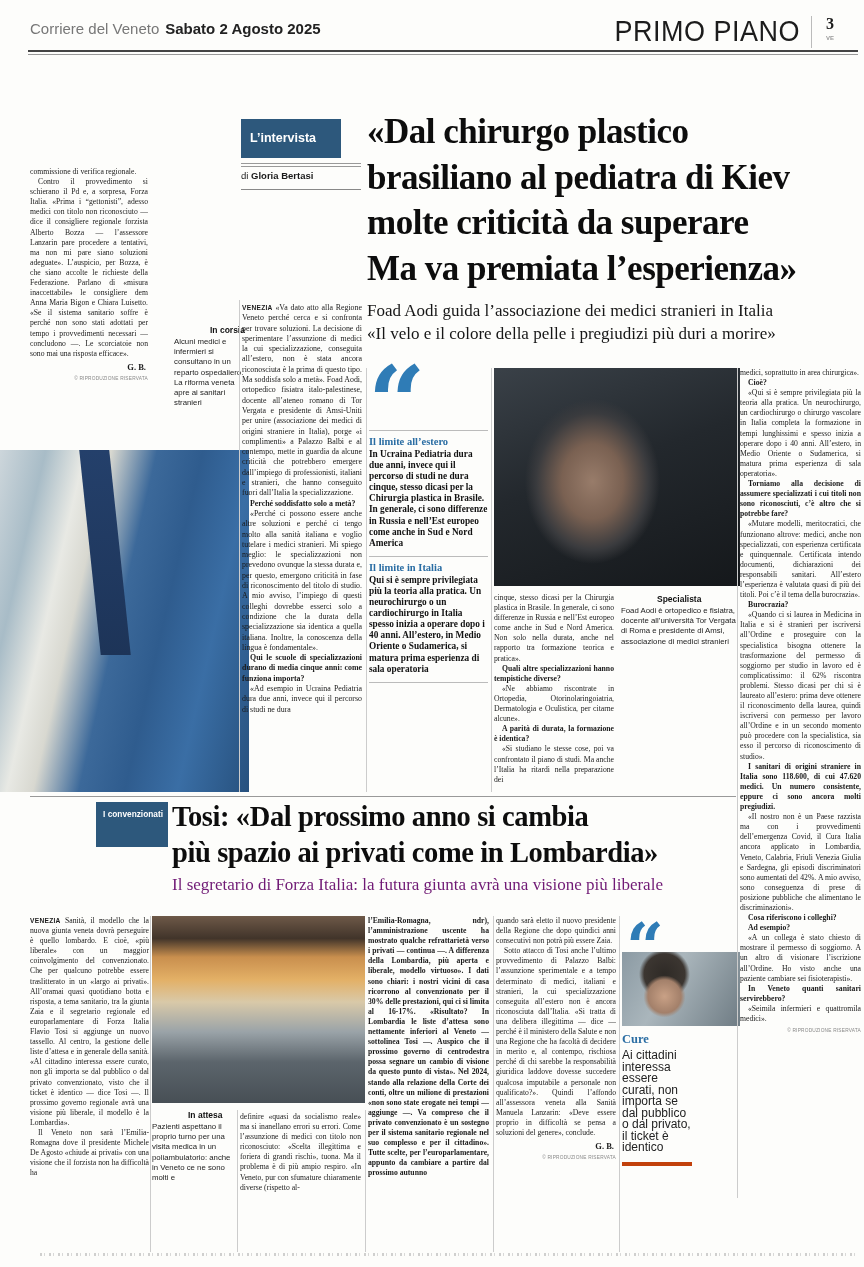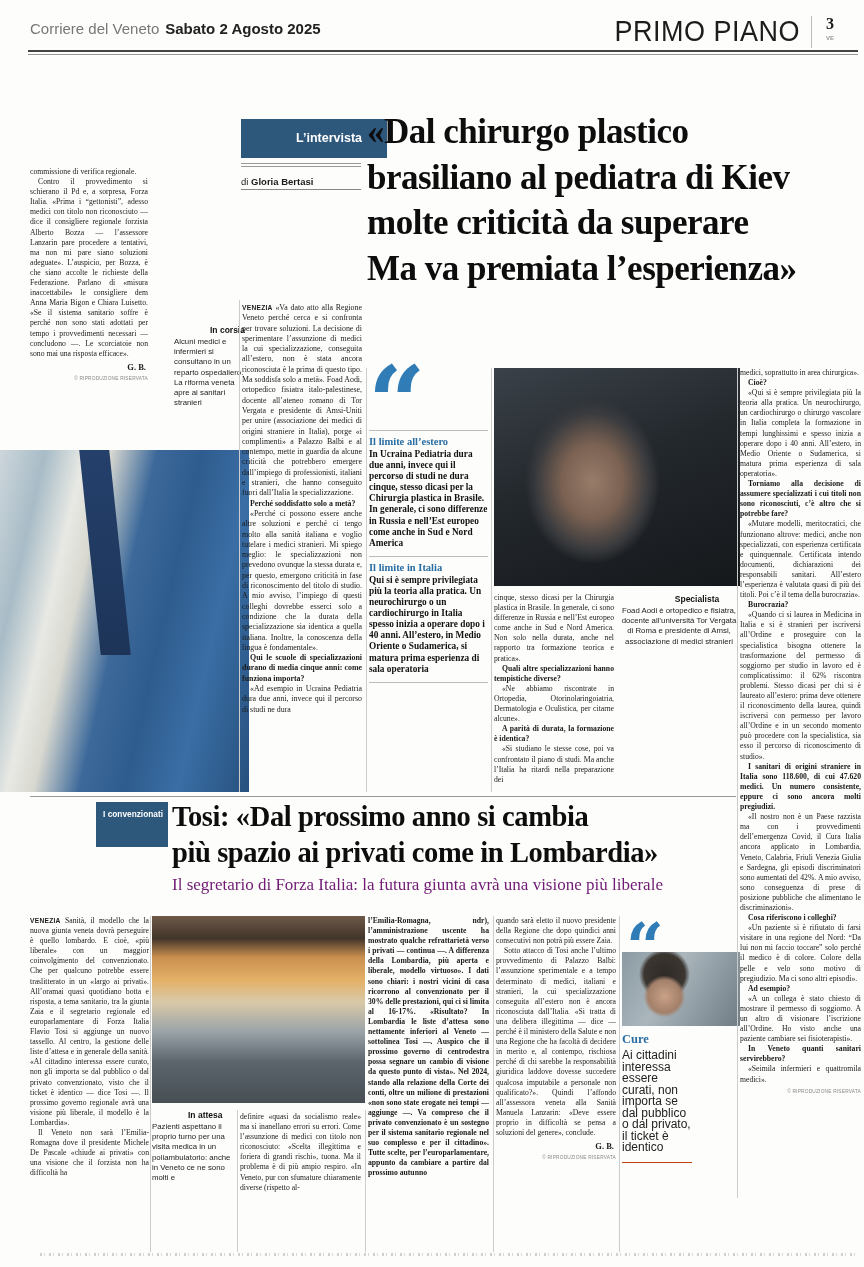--- a/index.html
+++ b/index.html
@@ -23,24 +23,24 @@
   .tight{font-size:7.7px;line-height:10.1px;}
   .blk{margin:0;}
   .blk.pi{text-indent:8px;}
   .blk.q{font-weight:bold;text-indent:8px;}
   .dateline{font-family:"Liberation Sans",sans-serif;font-weight:bold;font-size:6.6px;
             letter-spacing:.3px;text-transform:uppercase;}
   .sig{font-weight:bold;font-size:8.5px;text-align:right;margin:3px 2px 0 0;}
   .copyline{font-size:4.8px;color:#888;text-align:right;letter-spacing:.2px;margin:2px 0 0 0;
             font-family:"Liberation Sans",sans-serif;}
   
-  .kicker{left:241px;top:119px;width:100px;height:39px;background:var(--boxblue);padding-left:46px;}
+  .kicker{left:241px;top:119px;width:100px;height:39px;background:var(--boxblue);}
   .kicker span{display:block;color:#fff;font-family:"Liberation Sans",sans-serif;font-weight:bold;
                font-size:12.5px;line-height:38px;padding-left:9px;}
-  .byline{left:241px;top:176px;width:120px;font-size:9.5px;font-family:"Liberation Sans",sans-serif;}
+  .byline{left:241px;top:170px;width:120px;font-size:9.5px;font-family:"Liberation Sans",sans-serif;}
   .byline b{font-weight:bold;}
   
   .headline{left:367px;top:109px;width:496px;font-weight:bold;font-size:35px;line-height:45.5px;
             letter-spacing:-0.5px;color:#0d0d0d;}
   .subhead{left:367px;top:299px;width:496px;font-size:17px;line-height:23px;color:#161616;}
   .t-headline{left:172px;top:799px;width:540px;font-weight:bold;font-size:28.5px;line-height:35.5px;
               letter-spacing:-0.4px;color:#0d0d0d;}
   .t-subhead{left:172px;top:875px;width:540px;font-size:17px;color:#701a75;}
   .convbox{left:96px;top:802px;width:72px;height:45px;background:var(--boxblue);}
   .convbox span{display:block;color:#fff;font-family:"Liberation Sans",sans-serif;font-weight:bold;
@@ -81,21 +81,21 @@
   
   .photo-man{left:622px;top:952px;width:118px;height:74px;background:
     radial-gradient(circle 30px at 36% 60%,#c9a186 0%,#a3806a 55%,transparent 70%),
     radial-gradient(circle 34px at 36% 30%,#2e2a26 0%,#3c3631 60%,transparent 75%),
     linear-gradient(120deg,#8b9aa3 0%,#aab6bc 40%,#6f7c84 100%);}
   .microprint{left:40px;top:1253px;width:818px;height:3px;opacity:.55;
     background:repeating-linear-gradient(90deg,#aaa 0 2px,transparent 2px 4px,#bbb 4px 5px,transparent 5px 9px);}
   .byline-rule-a{left:241px;top:163px;width:120px;height:1px;background:#999;}
   .byline-rule-b{left:241px;top:166px;width:120px;height:1px;background:#999;}
   .byline-rule-c{left:241px;top:189px;width:120px;height:1px;background:#888;}
-  .cure-wrap{border-bottom:1px solid #c2410c;padding-bottom:8px;}
+  .cure-wrap{border-bottom:4px solid #c2410c;padding-bottom:8px;}
 </style>
 </head>
 <body>
 
 <div class="page" style="--accent: #2a6da3; --boxblue: #2d587c; --quoteblue: #2f7cb6;">
 
   <div class="abs hdr-left">
     <span>Corriere del Veneto</span><b>Sabato 2 Agosto 2025</b>
   </div>
   <div class="abs hdr-section">PRIMO PIANO</div>
@@ -132,20 +132,24 @@
     <span>di</span>
     <b>Gloria Bertasi</b>
   </div>
   <div class="abs byline-rule-c"></div>
 
   <div class="abs headline">
     <div>«Dal chirurgo plastico</div>
     <div>brasiliano al pediatra di Kiev</div>
     <div>molte criticità da superare</div>
     <div>Ma va premiata l’esperienza»</div>
+  </div>
+  <div class="abs subhead">
+    <div>Foad Aodi guida l’associazione dei medici stranieri in Italia</div>
+    <div>«Il velo e il colore della pelle i pregiudizi più duri a morire»</div>
   </div>
 
   <div class="abs col" style="left:242px;top:303px;width:120px;">
     <div>
         <p class="blk p"><span class="dateline">Venezia </span>«Va dato atto alla Regione Veneto perché cerca e si confronta per trovare soluzioni. La decisione di sperimentare l’assunzione di medici la cui specializzazione, conseguita all’estero, non è stata ancora riconosciuta è la prima di questo tipo. Ma soddisfa solo a metà». Foad Aodi, ortopedico fisiatra italo-palestinese, docente all’ateneo romano di Tor Vergata e presidente di Amsi-Uniti per unire (associazione dei medici di origini straniere in Italia), porge «i complimenti» a Palazzo Balbi e al contempo, mette in guardia da alcune criticità che potrebbero emergere dall’impiego di professionisti, italiani e stranieri, che hanno conseguito fuori dall’Italia la specializzazione.</p>
         <p class="blk q">Perché soddisfatto solo a metà?</p>
         <p class="blk pi">«Perché ci possono essere anche altre soluzioni e perché ci tengo molto alla sanità italiana e voglio tutelare i medici stranieri. Mi spiego meglio: le specializzazioni non prevedono ovunque la stessa durata e, per questo, emergono criticità in fase di riconoscimento del titolo di studio. A mio avviso, l’impiego di questi colleghi dovrebbe esserci solo a condizione che la durata della specializzazione sia identica a quella italiana. Inoltre, la conoscenza della lingua è fondamentale».</p>
         <p class="blk q">Qui le scuole di specializzazioni durano di media cinque anni: come funziona importa?</p>
         <p class="blk pi">«Ad esempio in Ucraina Pediatria dura due anni, invece qui il percorso di studi ne dura</p>
       </div>
@@ -168,38 +172,37 @@
   <div class="abs col tight" style="left:494px;top:593px;width:120px;">
     <div>
         <p class="blk p">cinque, stesso dicasi per la Chirurgia plastica in Brasile. In generale, ci sono differenze in Russia e nell’Est europeo come anche in Sud e Nord America. Non solo nella durata, anche nel rapporto tra formazione teorica e pratica».</p>
         <p class="blk q">Quali altre specializzazioni hanno tempistiche diverse?</p>
         <p class="blk pi">«Ne abbiamo riscontrate in Ortopedia, Otorinolaringoiatria, Dermatologia e Oculistica, per citarne alcune».</p>
         <p class="blk q">A parità di durata, la formazione è identica?</p>
         <p class="blk pi">«Si studiano le stesse cose, poi va confrontato il piano di studi. Ma anche l’Italia ha ritardi nella preparazione dei</p>
       </div>
   </div>
 
-  <div class="abs" style="left:621px;top:594px;width:116px;text-align:center;">
+  <div class="abs" style="left:621px;top:594px;width:116px;">
     <p class="cap-label">Specialista</p>
     <p class="cap-text">Foad Aodi è ortopedico e fisiatra, docente all’università Tor Vergata di Roma e presidente di Amsi, associazione di medici stranieri</p>
   </div>
 
   <div class="abs col tight" style="left:740px;top:368px;width:121px;">
     <div>
         <p class="blk p">medici, soprattutto in area chirurgica».</p>
         <p class="blk q">Cioè?</p>
         <p class="blk pi">«Qui si è sempre privilegiata più la teoria alla pratica. Un neurochirurgo, un cardiochirurgo o chirurgo vascolare in Italia completa la formazione in tempi lunghissimi e spesso inizia a operare dopo i 40 anni. All’estero, in Medio Oriente o Sudamerica, si matura prima esperienza di sala operatoria».</p>
         <p class="blk q">Torniamo alla decisione di assumere specializzati i cui titoli non sono riconosciuti, c’è altro che si potrebbe fare?</p>
         <p class="blk pi">«Mutare modelli, meritocratici, che funzionano altrove: medici, anche non specializzati, con esperienza certificata e quinquennale. Certificata intendo documenti, dichiarazioni dei responsabili sanitari. All’estero l’esperienza è valutata quasi di più dei titoli. Poi c’è il tema della burocrazia».</p>
         <p class="blk q">Burocrazia?</p>
         <p class="blk pi">«Quando ci si laurea in Medicina in Italia e si è stranieri per iscriversi all’Ordine e proseguire con la specialistica bisogna ottenere la trasformazione del permesso di soggiorno per studio in lavoro ed è complicatissimo: il 62% riscontra problemi. Stesso dicasi per chi si è laureato all’estero: prima deve ottenere il riconoscimento della laurea, quindi iscriversi con permesso per lavoro all’Ordine e in un secondo momento può procedere con la specialistica, sia esso il percorso di riconoscimento di studio».</p>
         <p class="blk q">I sanitari di origini straniere in Italia sono 118.600, di cui 47.620 medici. Un numero consistente, eppure ci sono ancora molti pregiudizi.</p>
         <p class="blk pi">«Il nostro non è un Paese razzista ma con i provvedimenti dell’emergenza Covid, il Cura Italia ancora applicato in Lombardia, Veneto, Calabria, Friuli Venezia Giulia e Sardegna, gli episodi discriminatori sono aumentati del 42%. A mio avviso, sono conseguenza di prese di posizione pubbliche che alimentano le discriminazioni».</p>
         <p class="blk q">Cosa riferiscono i colleghi?</p>
-        <p class="blk pi">«Un paziente si è rifiutato di farsi visitare in una regione del Nord: “Da lui non mi faccio toccare” solo perché il medico è di colore. Colore della pelle e velo sono motivo di pregiudizio. Ma ci sono altri episodi».</p>
         <p class="blk q">Ad esempio?</p>
         <p class="blk pi">«A un collega è stato chiesto di mostrare il permesso di soggiorno. A un altro di visionare l’iscrizione all’Ordine. Ho visto anche una paziente cambiare sei fisioterapisti».</p>
         <p class="blk q">In Veneto quanti sanitari servirebbero?</p>
         <p class="blk pi">«Seimila infermieri e quattromila medici».</p>
       </div>
     <p class="copyline">© RIPRODUZIONE RISERVATA</p>
   </div>
 
   <div class="abs rule-h" style="left:30px;top:796px;width:706px;"></div>
 
@@ -208,21 +211,21 @@
   </div>
   <div class="abs t-headline">
     <div>Tosi: «Dal prossimo anno si cambia</div>
     <div>più spazio ai privati come in Lombardia»</div>
   </div>
   <div class="abs t-subhead">Il segretario di Forza Italia: la futura giunta avrà una visione più liberale</div>
 
   <div class="abs col tight" style="left:30px;top:916px;width:119px;">
     <div>
         <p class="blk p"><span class="dateline">Venezia </span>Sanità, il modello che la nuova giunta veneta dovrà perseguire è quello lombardo. E cioè, «più liberale» con un maggior coinvolgimento del convenzionato. Che per qualcuno potrebbe essere traslitterato in un «largo ai privati». All’oramai quasi quotidiano botta e risposta, a tema sanitario, tra la giunta Zaia e il segretario regionale ed europarlamentare di Forza Italia Flavio Tosi si aggiunge un nuovo tassello. Al centro, la gestione delle liste d’attesa e in generale della sanità. «Al cittadino interessa essere curato, non gli importa se dal pubblico o dal privato convenzionato, visto che il ticket è identico — dice Tosi —. Il prossimo governo regionale avrà una visione più liberale, il modello è la Lombardia».</p>
-        <p class="blk pi">Il Veneto non sarà l’Emilia-Romagna dove il presidente Michele De Pascale «chiude ai privati» con una visione che il forzista non ha difficoltà ha</p>
+        <p class="blk pi">Il Veneto non sarà l’Emilia-Romagna dove il presidente Michele De Agosto «chiude ai privati» con una visione che il forzista non ha difficoltà ha</p>
       </div>
   </div>
   <div class="abs photo photo-waiting"></div>
   <div class="abs" style="left:152px;top:1110px;width:80px;">
     <p class="cap-label">In attesa</p>
     <p class="cap-text">Pazienti aspettano il proprio turno per una visita medica in un poliambulatorio: anche in Veneto ce ne sono molti e</p>
   </div>
   <div class="abs col tight" style="left:240px;top:1112px;width:121px;">
     <div>
         <p class="blk p">definire «quasi da socialismo reale» ma si inanellano errori su errori. Come l’assunzione di medici con titolo non riconosciuto: «Scelta illegittima e foriera di grandi rischi», tuona. Ma il problema è di più ampio respiro. «In Veneto, pur con sfumature chiaramente diverse (rispetto al-</p>

